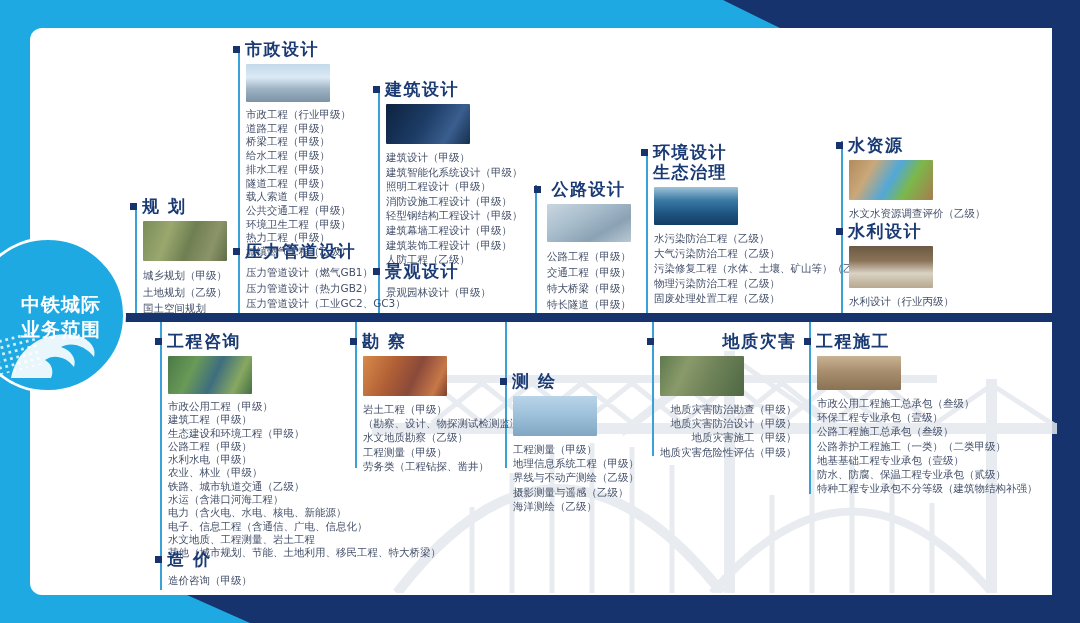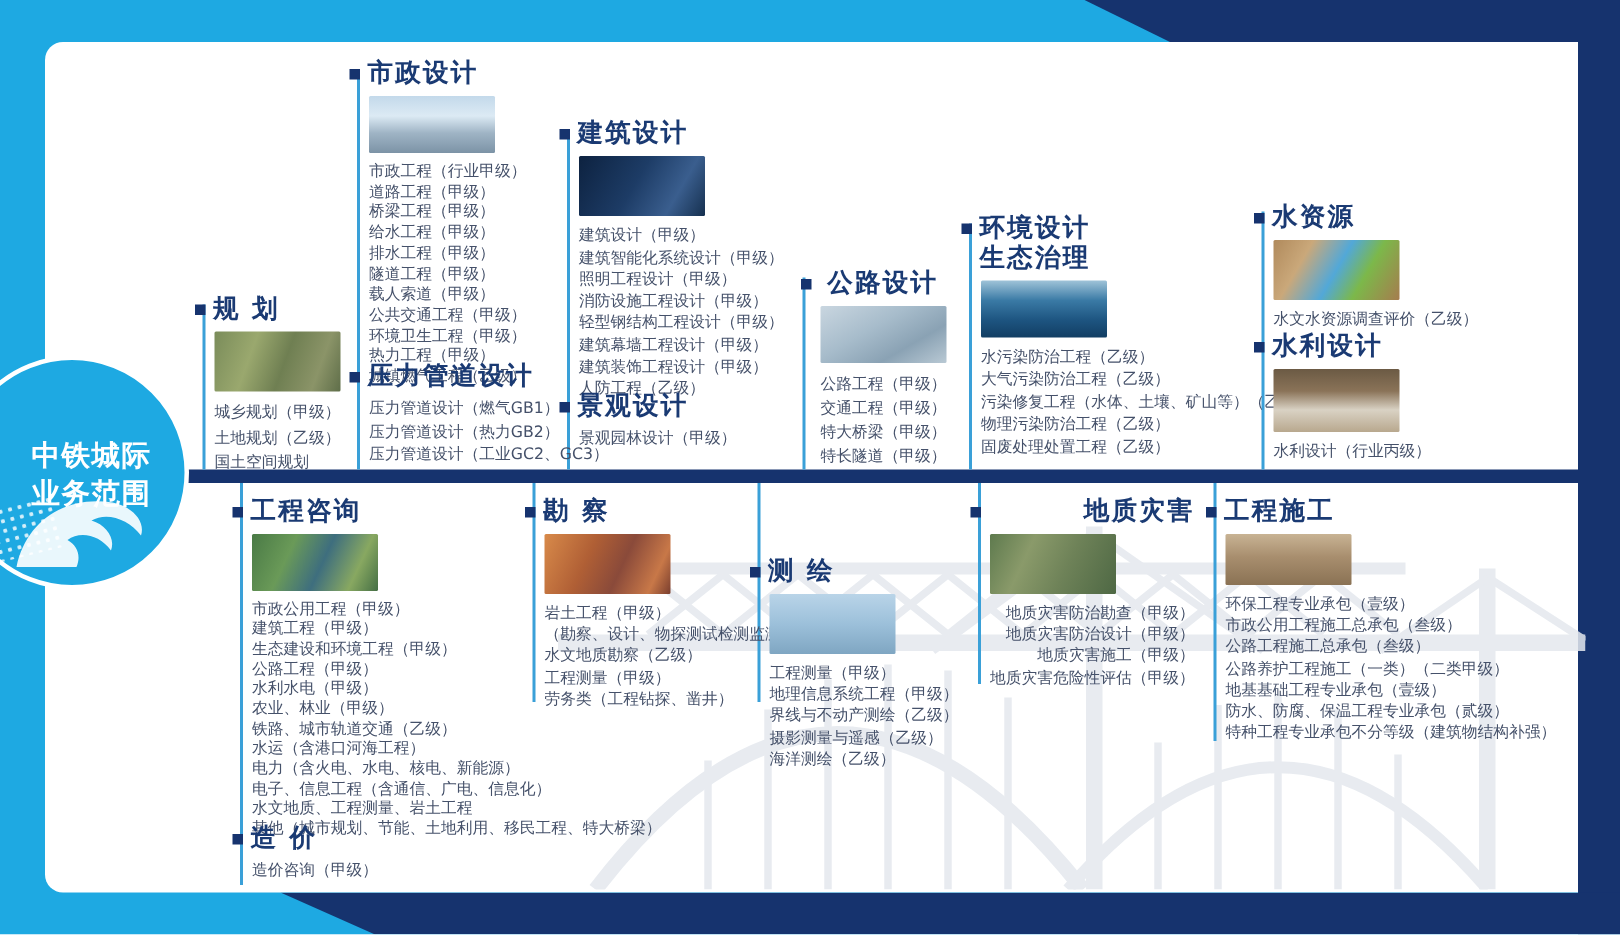--- a/index.html
+++ b/index.html
@@ -266,22 +266,22 @@
         <div class="item">地质灾害施工（甲级）</div>
         <div class="item">地质灾害危险性评估（甲级）</div>
       </div>
   </div>
 
   <div class="section" style="left:804px;top:331px;">
     <div class="hdr"><span class="bullet"></span>
       <span class="sec-title">工程施工</span></div>
     <div class="thumb t-construction" style="height:34px;"></div>
     <div class="items" style="--lh:14.2px;">
+        <div class="item">市政公用工程施工总承包（叁级）</div>
         <div class="item">环保工程专业承包（壹级）</div>
-        <div class="item">市政公用工程施工总承包（叁级）</div>
         <div class="item">公路工程施工总承包（叁级）</div>
         <div class="item">公路养护工程施工（一类）（二类甲级）</div>
         <div class="item">地基基础工程专业承包（壹级）</div>
         <div class="item">防水、防腐、保温工程专业承包（贰级）</div>
         <div class="item">特种工程专业承包不分等级（建筑物结构补强）</div>
       </div>
   </div>
 </div>
 
 </body></html>

